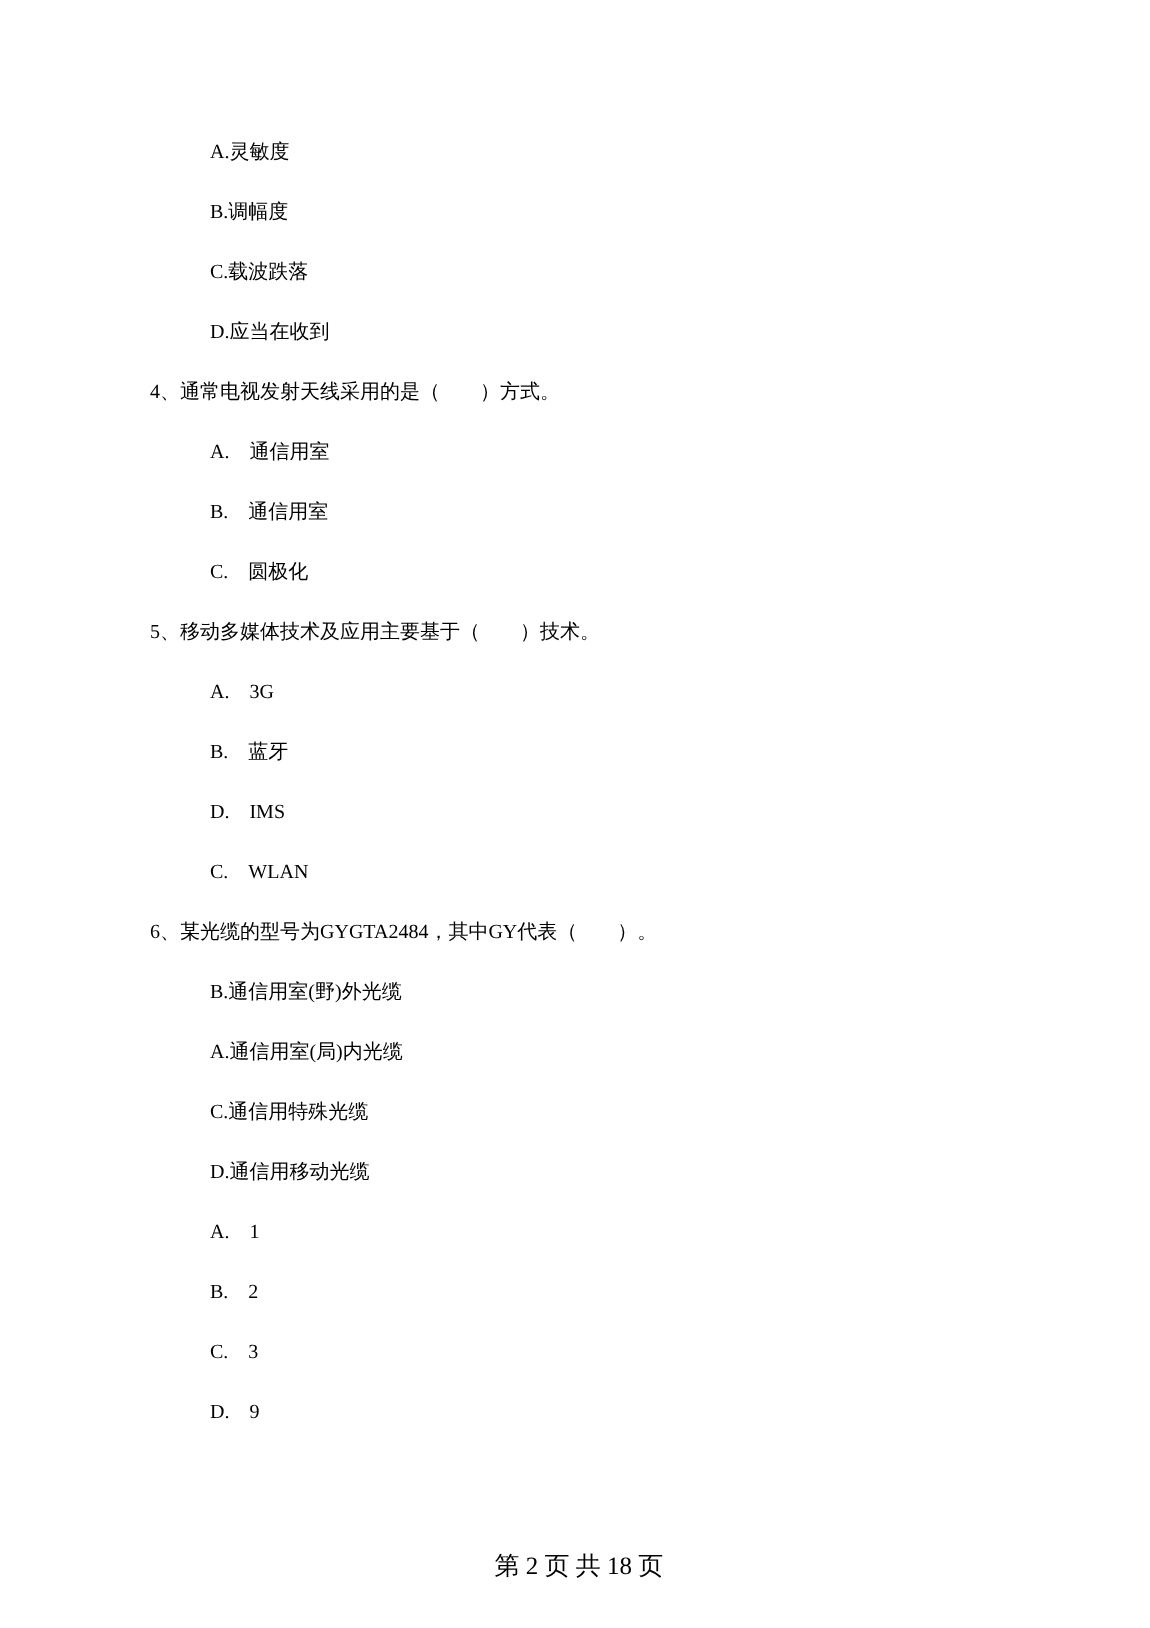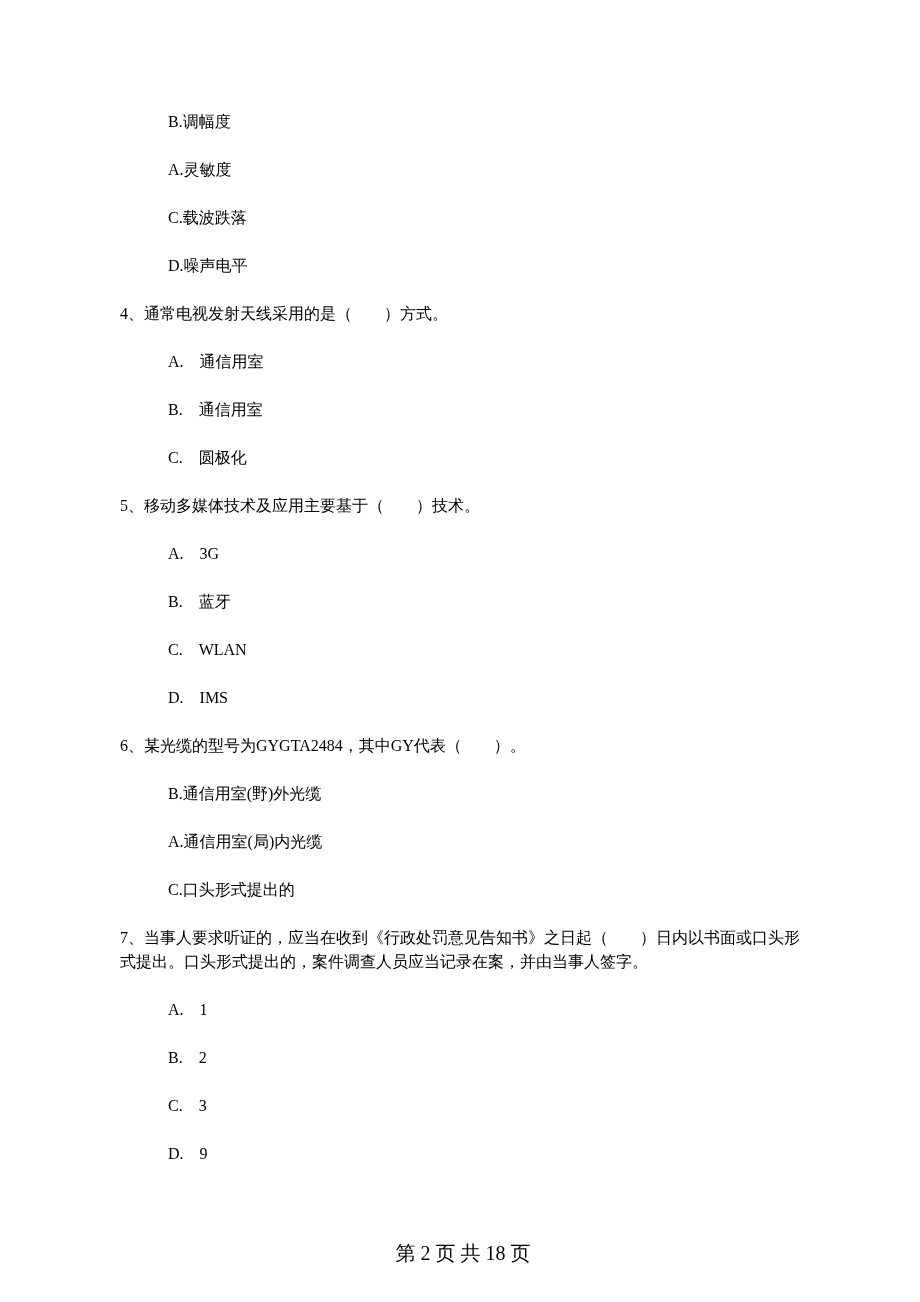--- a/index.html
+++ b/index.html
@@ -34,41 +34,41 @@
     width: 100%;
     text-align: center;
     font-size: 20px;
   }
 </style>
 </head>
 <body>
 
 <div class="page">
 
+  <div class="option">A.灵敏度</div>
   <div class="option">B.调幅度</div>
-  <div class="option">A.灵敏度</div>
   <div class="option">C.载波跌落</div>
-  <div class="option">D.噪声电平</div>
+  <div class="option">D.应当在收到</div>
 
   <div class="question">4、通常电视发射天线采用的是（　　）方式。</div>
   <div class="option">A.　通信用室</div>
   <div class="option">B.　通信用室</div>
   <div class="option">C.　圆极化</div>
 
   <div class="question">5、移动多媒体技术及应用主要基于（　　）技术。</div>
   <div class="option">A.　3G</div>
   <div class="option">B.　蓝牙</div>
+  <div class="option">D.　IMS</div>
   <div class="option">C.　WLAN</div>
-  <div class="option">D.　IMS</div>
 
   <div class="question">6、某光缆的型号为GYGTA2484，其中GY代表（　　）。</div>
   <div class="option">B.通信用室(野)外光缆</div>
   <div class="option">A.通信用室(局)内光缆</div>
-  <div class="option">C.口头形式提出的</div>
+  <div class="option">C.通信用特殊光缆</div>
+  <div class="option">D.通信用移动光缆</div>
 
-  <div class="question">7、当事人要求听证的，应当在收到《行政处罚意见告知书》之日起（　　）日内以书面或口头形式提出。口头形式提出的，案件调查人员应当记录在案，并由当事人签字。</div>
   <div class="option">A.　1</div>
   <div class="option">B.　2</div>
   <div class="option">C.　3</div>
   <div class="option">D.　9</div>
 
   <div class="footer">第 2 页 共 18 页</div>
 </div>
 
 </body></html>

